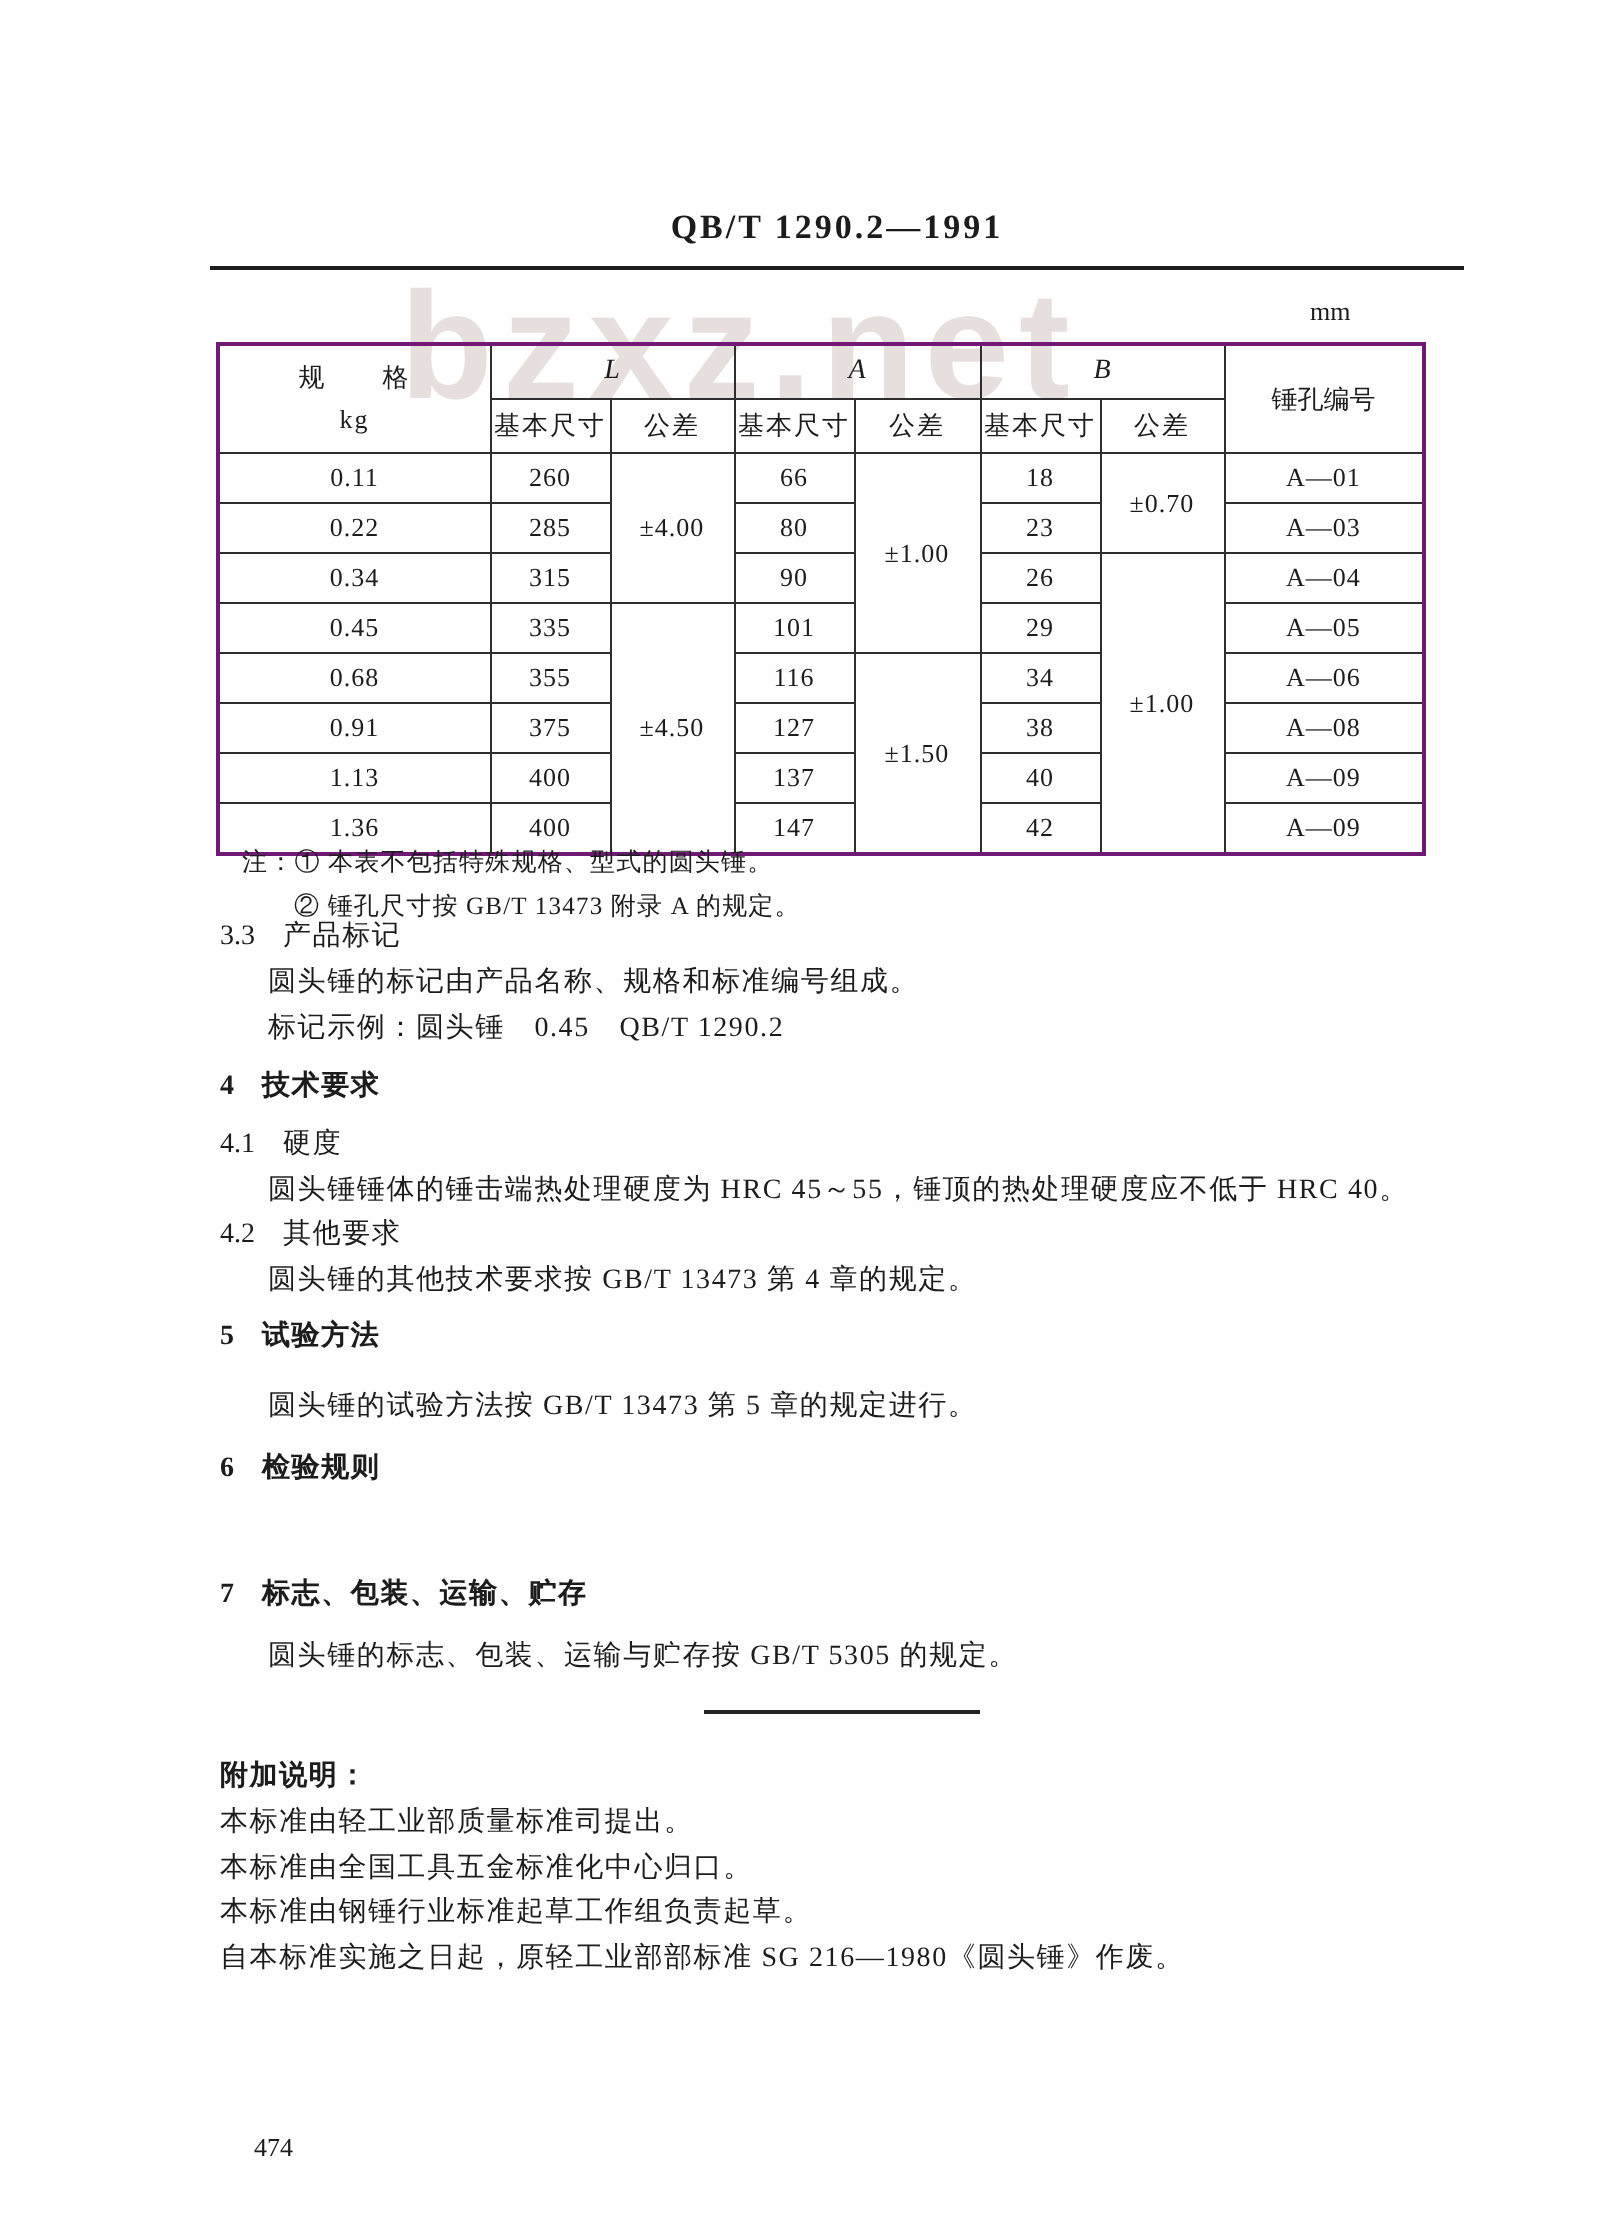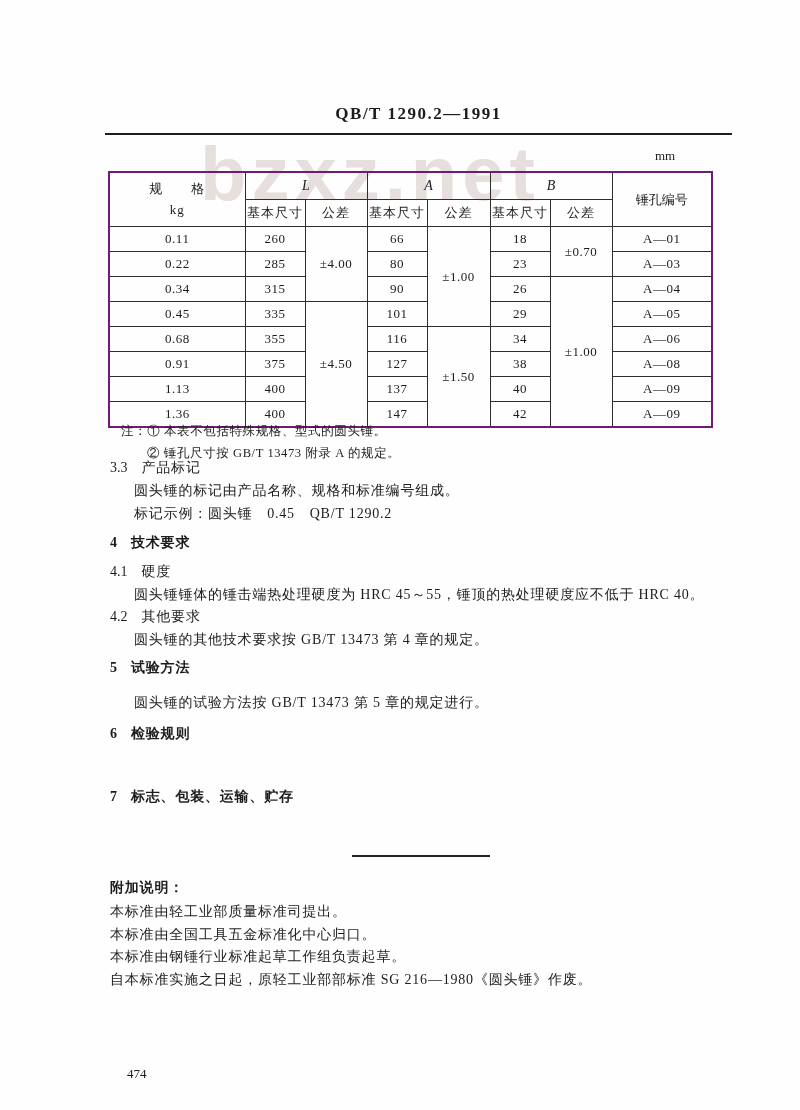--- a/index.html
+++ b/index.html
@@ -190,20 +190,21 @@
   </div>
   <div class="txt" style="left:134px;top:694px;">圆头锤的试验方法按 GB/T 13473 第 5 章的规定进行。</div>
 
   <div class="txt bold" style="left:110px;top:725px;">
     <span class="h-num">6</span><span>检验规则</span>
   </div>
 
   <div class="txt bold" style="left:110px;top:788px;">
     <span class="h-num">7</span><span>标志、包装、运输、贮存</span>
   </div>
+  <div class="txt" style="left:134px;top:819px;">圆头锤的标志、包装、运输与贮存按 GB/T 5305 的规定。</div>
 
   <div class="sep-rule"></div>
 
   <div class="txt bold" style="left:110px;top:879px;">附加说明：</div>
   <div class="txt addendum" style="left:110px;top:901px;">
     <div>本标准由轻工业部质量标准司提出。</div>
     <div>本标准由全国工具五金标准化中心归口。</div>
     <div>本标准由钢锤行业标准起草工作组负责起草。</div>
     <div>自本标准实施之日起，原轻工业部部标准 SG 216—1980《圆头锤》作废。</div>
   </div>

